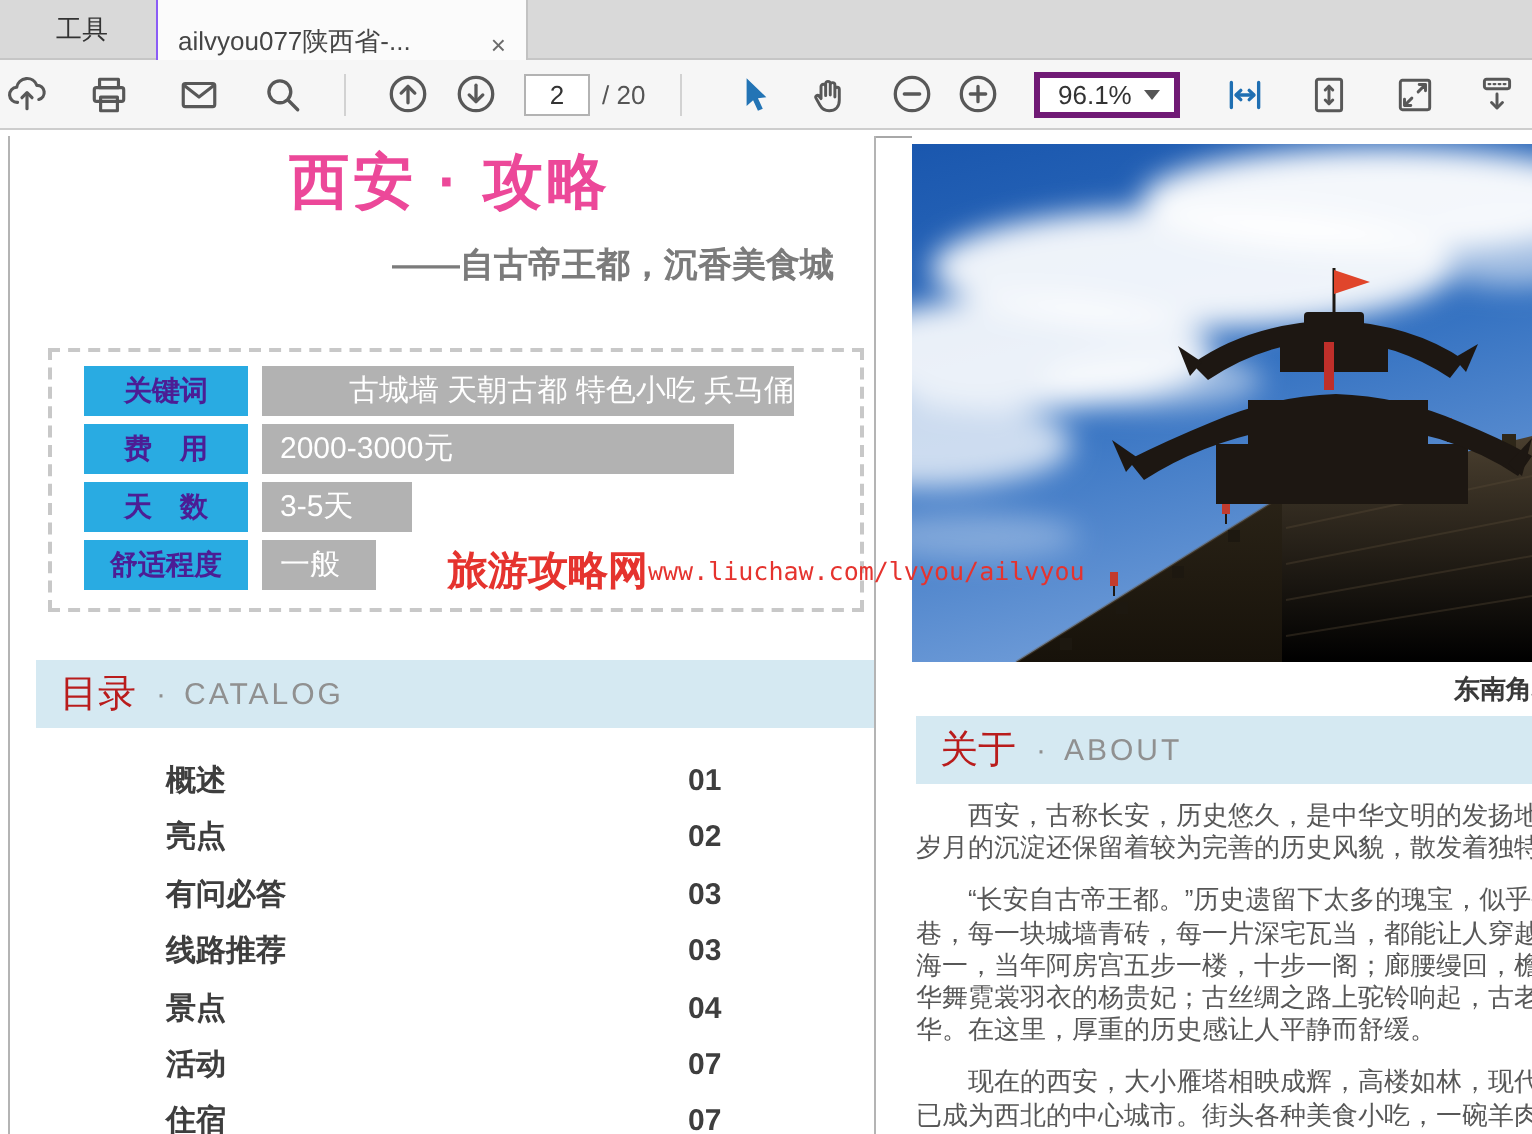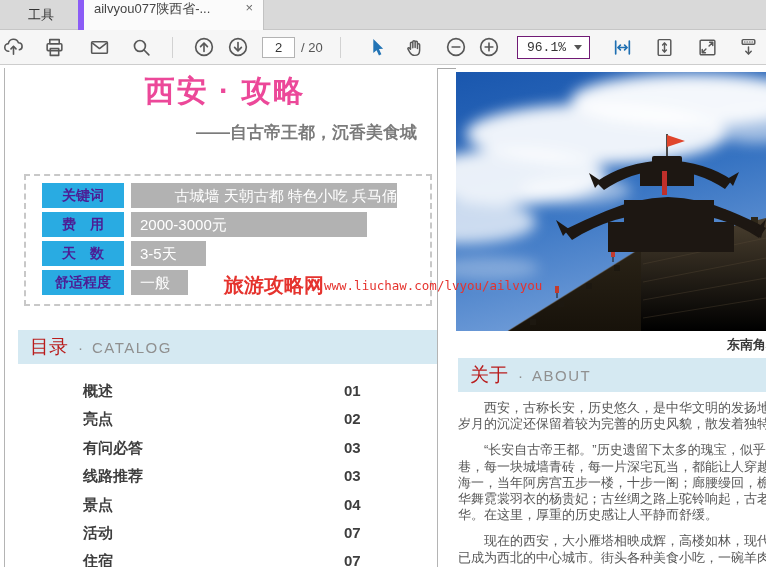--- a/index.html
+++ b/index.html
@@ -2,32 +2,32 @@
 <html><head>
 <meta charset="utf-8">
 <style>
   * { margin:0; padding:0; box-sizing:border-box; }
   body { font-family:"Liberation Sans", sans-serif; background:#fff; }
   .stage { position:relative; width:766px; height:567px; overflow:hidden; background:#fff; }
 
   
   .tabbar { position:absolute; left:0; top:0; width:766px; height:30px; background:#d9d9d9; border-bottom:1px solid #c6c6c6; }
   .tab-tools { position:absolute; left:0; top:0; width:82px; height:30px; line-height:30px; text-align:center; font-size:13px; color:#333; cursor:default; }
-  .tab-doc { position:absolute; left:78px; top:0; width:186px; height:30px; background:#fbfbfb; border-left:6px solid #8b5cf6; border-right:1px solid #c2c2c2; display:flex; align-items:flex-start; padding:0 10px; }
+  .tab-doc { position:absolute; left:78px; top:0; width:186px; height:30px; background:#fbfbfb; border-left:1px solid #8b5cf6; border-right:1px solid #c2c2c2; display:flex; align-items:flex-end; padding:0 10px; }
   .tab-title { flex:1; font-size:13px; color:#454545; white-space:nowrap; overflow:hidden; }
   .tab-close { font-size:13px; color:#6b6b6b; margin-left:6px; cursor:default; }
 
   
   .toolbar { position:absolute; left:0; top:30px; width:766px; height:35px; background:#f6f6f6; border-bottom:1px solid #cdcdcd; }
   .tb { position:absolute; top:50%; transform:translateY(-50%); width:24px; height:24px; background:none; border:none; display:flex; align-items:center; justify-content:center; }
   .tb svg { display:block; }
   .sep { position:absolute; top:7px; width:1px; height:21px; background:#d2d2d2; }
   .page-input { position:absolute; left:262px; top:7px; width:33px; height:21px; border:1px solid #b3b3b3; background:#fff; text-align:center; font-size:13px; color:#333; font-family:"Liberation Sans",sans-serif; }
   .page-total { position:absolute; left:301px; top:0; line-height:35px; font-size:13px; color:#555; }
-  .zoom-box { position:absolute; left:517px; top:6px; width:73px; height:23px; border:1px solid #701a75; background:#fff; display:flex; align-items:center;font-family:Liberation Mono, monospace; }
+  .zoom-box { position:absolute; left:517px; top:6px; width:73px; height:23px; border:3px solid #701a75; background:#fff; display:flex; align-items:center; }
   .zoom-box .zv { flex:1; padding-left:9px; font-size:13px; color:#333; }
   .caret { width:0; height:0; border-left:4px solid transparent; border-right:4px solid transparent; border-top:5px solid #555; margin-right:7px; }
 
   
   .doc { position:absolute; left:0; top:65px; width:766px; height:502px; background:#fff; }
   .pages-top-line { position:absolute; left:4px; right:0; top:3px; height:1px; background:#a8a8a8; }
   .pageL { position:absolute; left:4px; top:3px; width:434px; bottom:0; background:#fff; border-left:1px solid #b4b4b4; border-right:1px solid #b4b4b4; overflow:hidden; }
   .pageR { position:absolute; left:456px; top:3px; width:310px; bottom:0; background:#fff; overflow:visible; }
 
   

